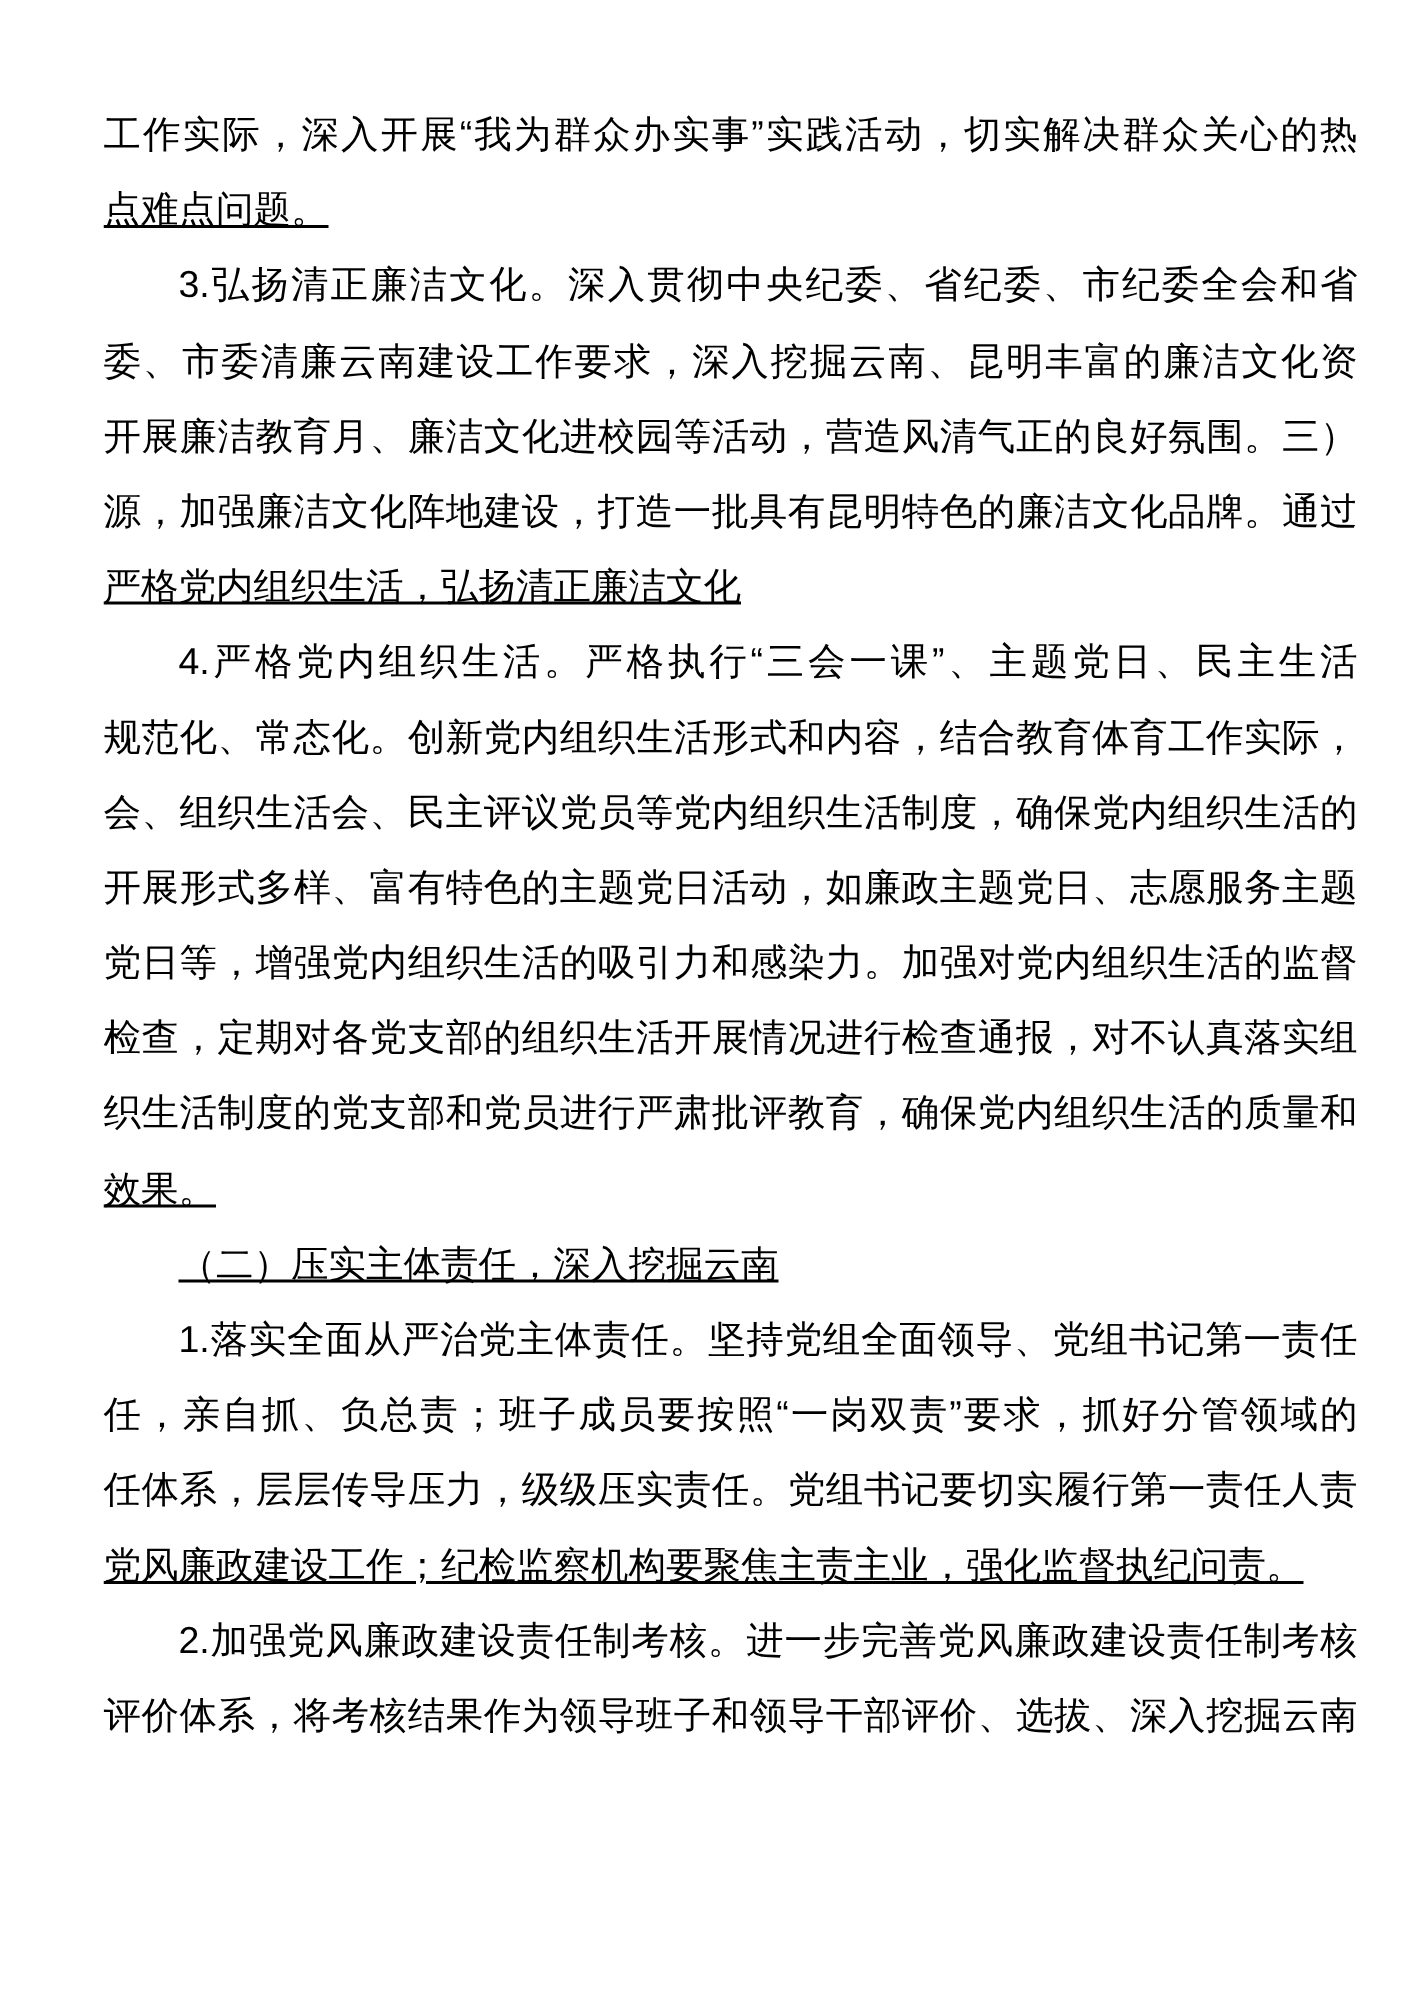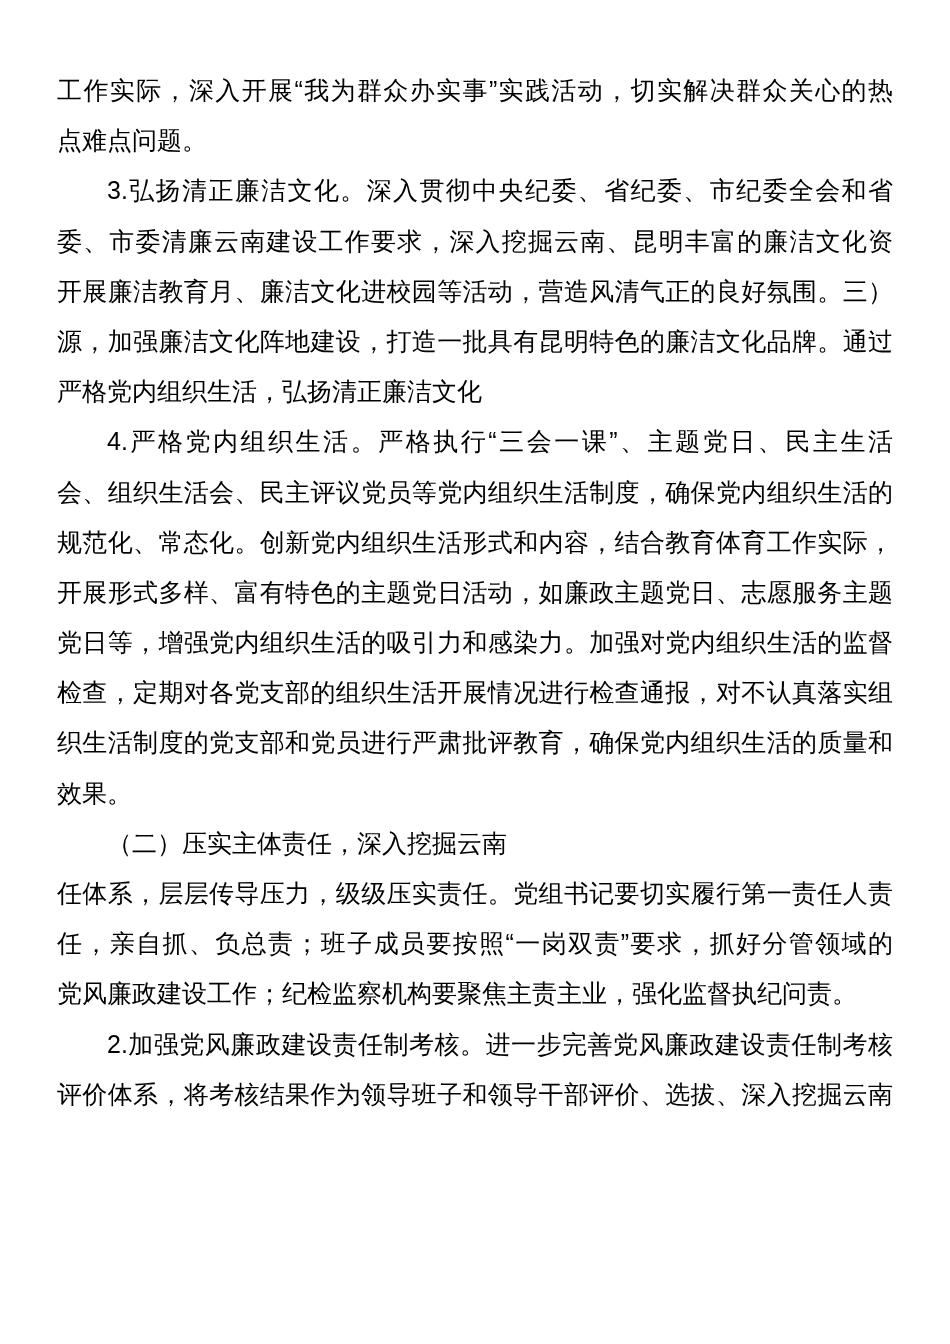--- a/index.html
+++ b/index.html
@@ -15,34 +15,36 @@
   .page {
     box-sizing: border-box;
     width: 950px;
     height: 1344px;
     padding: 65px 57px 0 57px;
     background: #ffffff;
     overflow: hidden;
   }
   .text-block {
     width: 836px;
+    margin-left: 12px;
   }
   .line {
     font-size: 25px;
     color: #000000;
     height: 50.2px;
     line-height: 50.2px;
     text-align: justify;
     text-align-last: justify;
     text-justify: inter-character;
     white-space: normal;
     overflow: hidden;
   }
   .line.para-end {
     text-align-last: left;
+    text-decoration: underline;
   }
   .line.indent {
     text-indent: 50px;
   }
   .run-bold {
     font-weight: normal;
   }
   .run-normal {
     font-weight: normal;
   }
@@ -53,27 +55,28 @@
 <div class="page">
   <div class="text-block" id="text-block">
       <div class="line"><span class="run-normal">工作实际，深入开展“我为群众办实事”实践活动，切实解决群众关心的热</span></div>
       <div class="line para-end"><span class="run-normal">点难点问题。</span></div>
       <div class="line indent"><span class="run-bold">3.弘扬清正廉洁文化。</span><span class="run-normal">深入贯彻中央纪委、省纪委、市纪委全会和省</span></div>
       <div class="line"><span class="run-normal">委、市委清廉云南建设工作要求，深入挖掘云南、昆明丰富的廉洁文化资</span></div>
       <div class="line"><span class="run-normal">开展廉洁教育月、廉洁文化进校园等活动，营造风清气正的良好氛围。三）</span></div>
       <div class="line"><span class="run-normal">源，加强廉洁文化阵地建设，打造一批具有昆明特色的廉洁文化品牌。通过</span></div>
       <div class="line para-end"><span class="run-normal">严格党内组织生活，弘扬清正廉洁文化</span></div>
       <div class="line indent"><span class="run-bold">4.严格党内组织生活。</span><span class="run-normal">严格执行“三会一课”、主题党日、民主生活</span></div>
+      <div class="line"><span class="run-normal">规范化、常态化。创新党内组织生活形式和内容，结合教育体育工作实际，</span></div>
       <div class="line"><span class="run-normal">会、组织生活会、民主评议党员等党内组织生活制度，确保党内组织生活的</span></div>
-      <div class="line"><span class="run-normal">规范化、常态化。创新党内组织生活形式和内容，结合教育体育工作实际，</span></div>
       <div class="line"><span class="run-normal">开展形式多样、富有特色的主题党日活动，如廉政主题党日、志愿服务主题</span></div>
       <div class="line"><span class="run-normal">党日等，增强党内组织生活的吸引力和感染力。加强对党内组织生活的监督</span></div>
       <div class="line"><span class="run-normal">检查，定期对各党支部的组织生活开展情况进行检查通报，对不认真落实组</span></div>
       <div class="line"><span class="run-normal">织生活制度的党支部和党员进行严肃批评教育，确保党内组织生活的质量和</span></div>
       <div class="line para-end"><span class="run-normal">效果。</span></div>
       <div class="line indent para-end"><span class="run-normal">（二）压实主体责任，深入挖掘云南</span></div>
+      <div class="line indent"><span class="run-bold">1.落实全面从严治党主体责任。</span><span class="run-normal">坚持党组全面领导、党组书记第一责任</span></div>
+      <div class="line"><span class="run-normal">任，亲自抓、负总责；班子成员要按照“一岗双责”要求，抓好分管领域的</span></div>
       <div class="line"><span class="run-normal">任体系，层层传导压力，级级压实责任。党组书记要切实履行第一责任人责</span></div>
-      <div class="line"><span class="run-normal">任，亲自抓、负总责；班子成员要按照“一岗双责”要求，抓好分管领域的</span></div>
       <div class="line para-end"><span class="run-normal">党风廉政建设工作；纪检监察机构要聚焦主责主业，强化监督执纪问责。</span></div>
       <div class="line indent"><span class="run-bold">2.加强党风廉政建设责任制考核。</span><span class="run-normal">进一步完善党风廉政建设责任制考核</span></div>
       <div class="line"><span class="run-normal">评价体系，将考核结果作为领导班子和领导干部评价、选拔、深入挖掘云南</span></div>
     </div>
 </div>
 
 </body></html>

